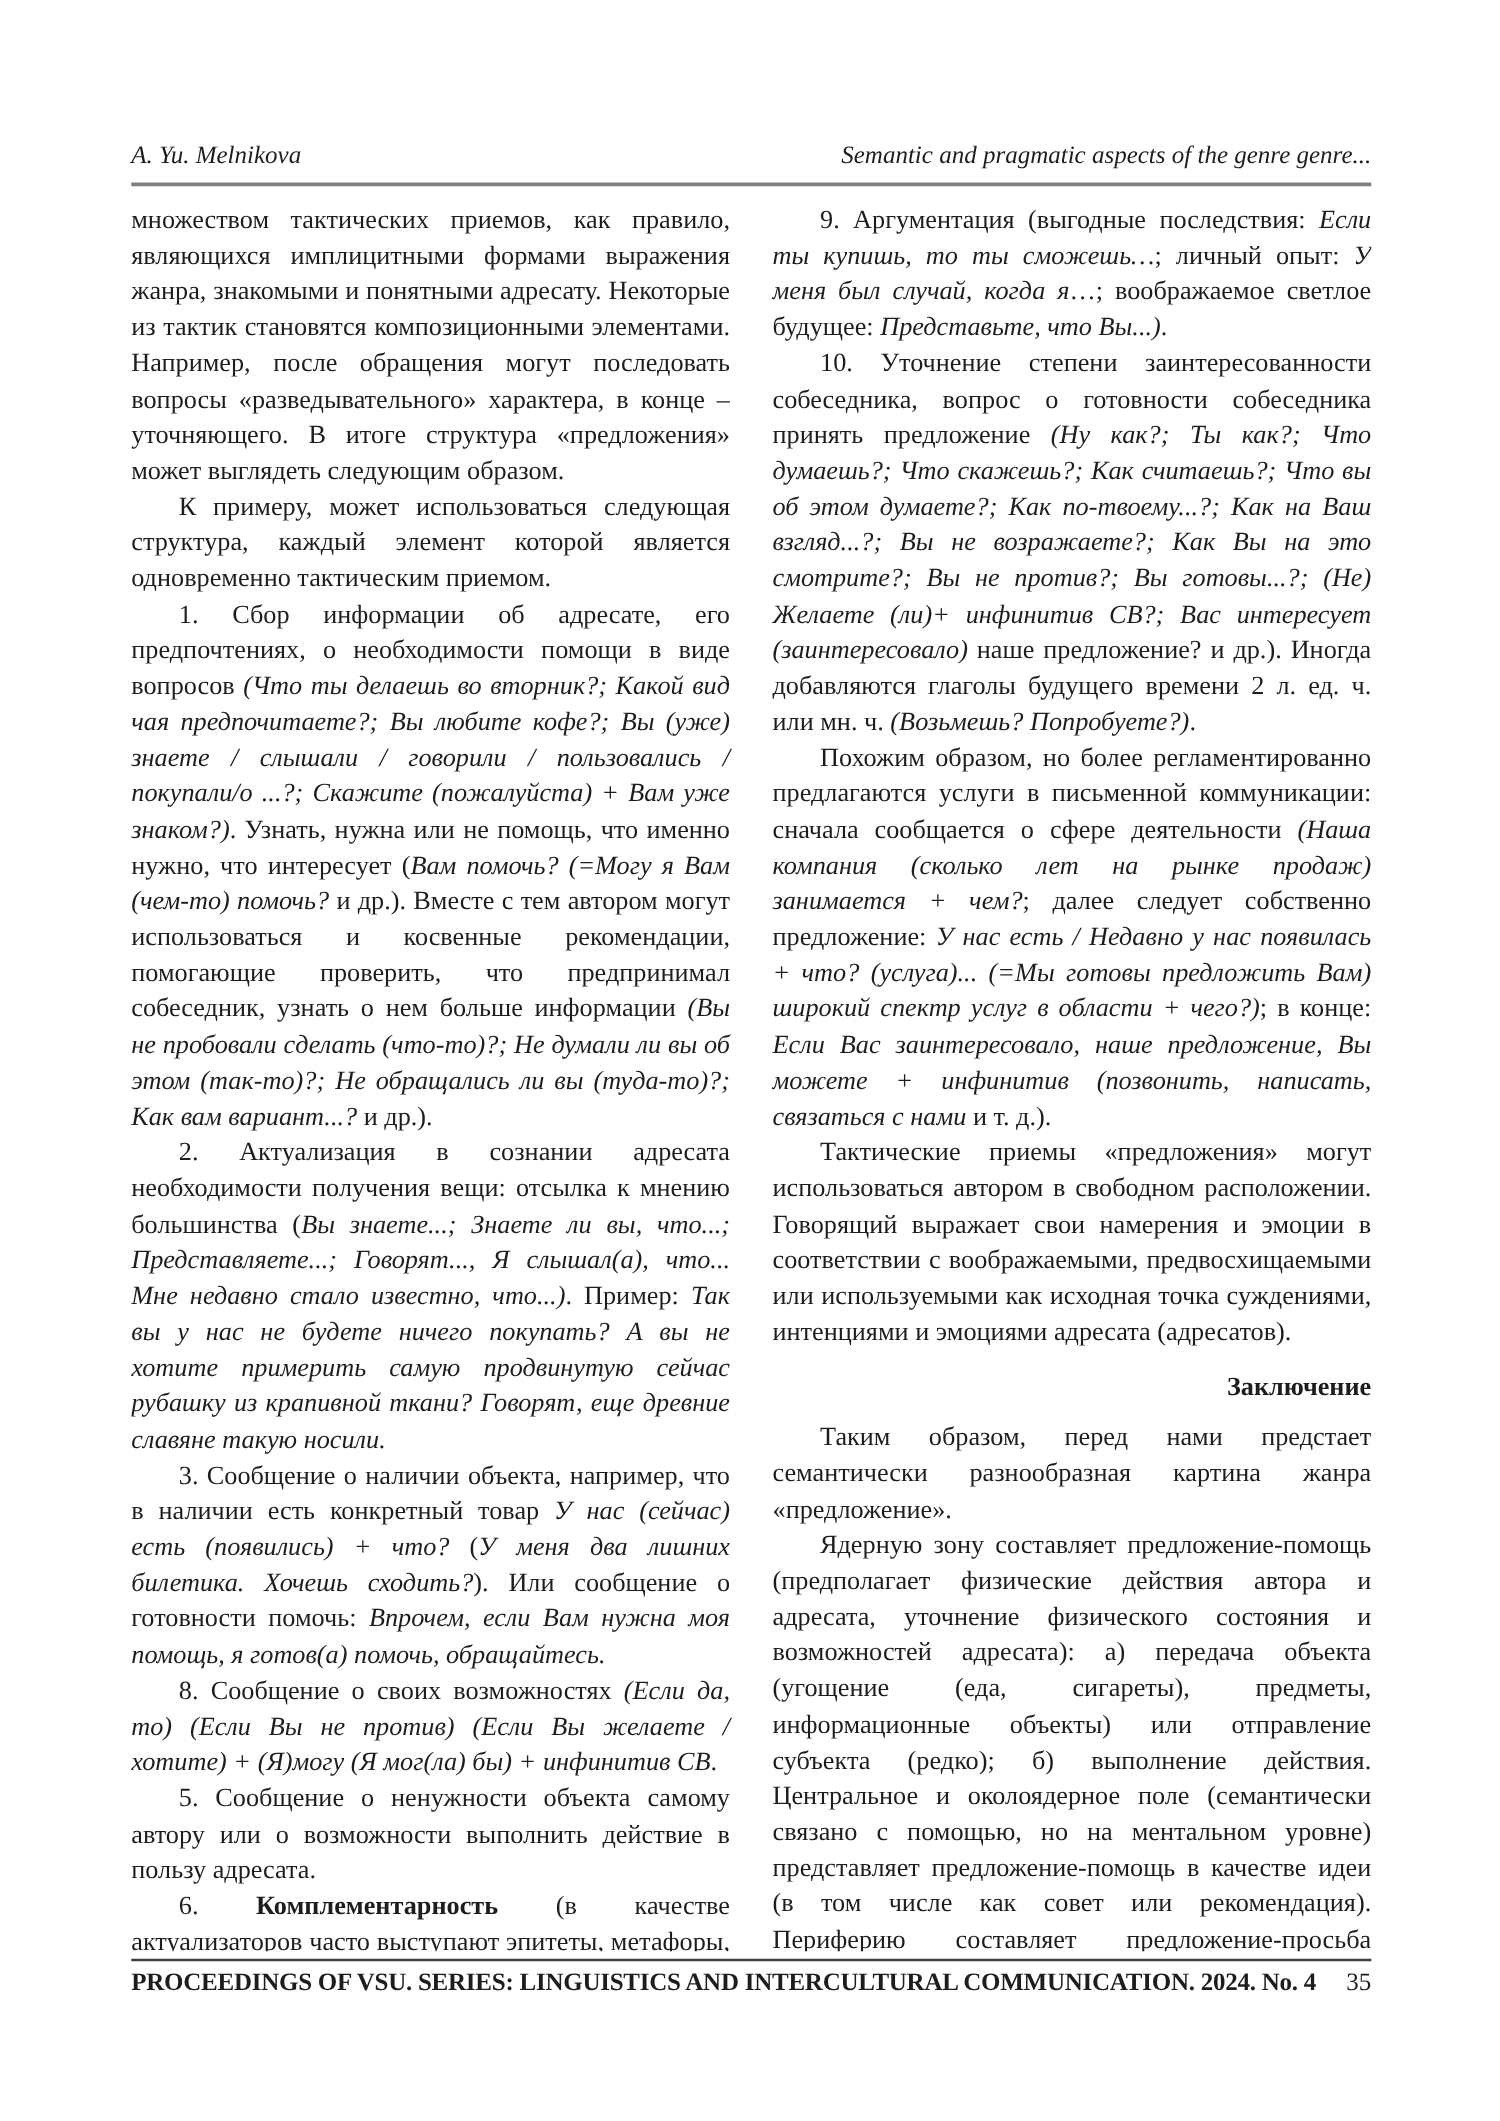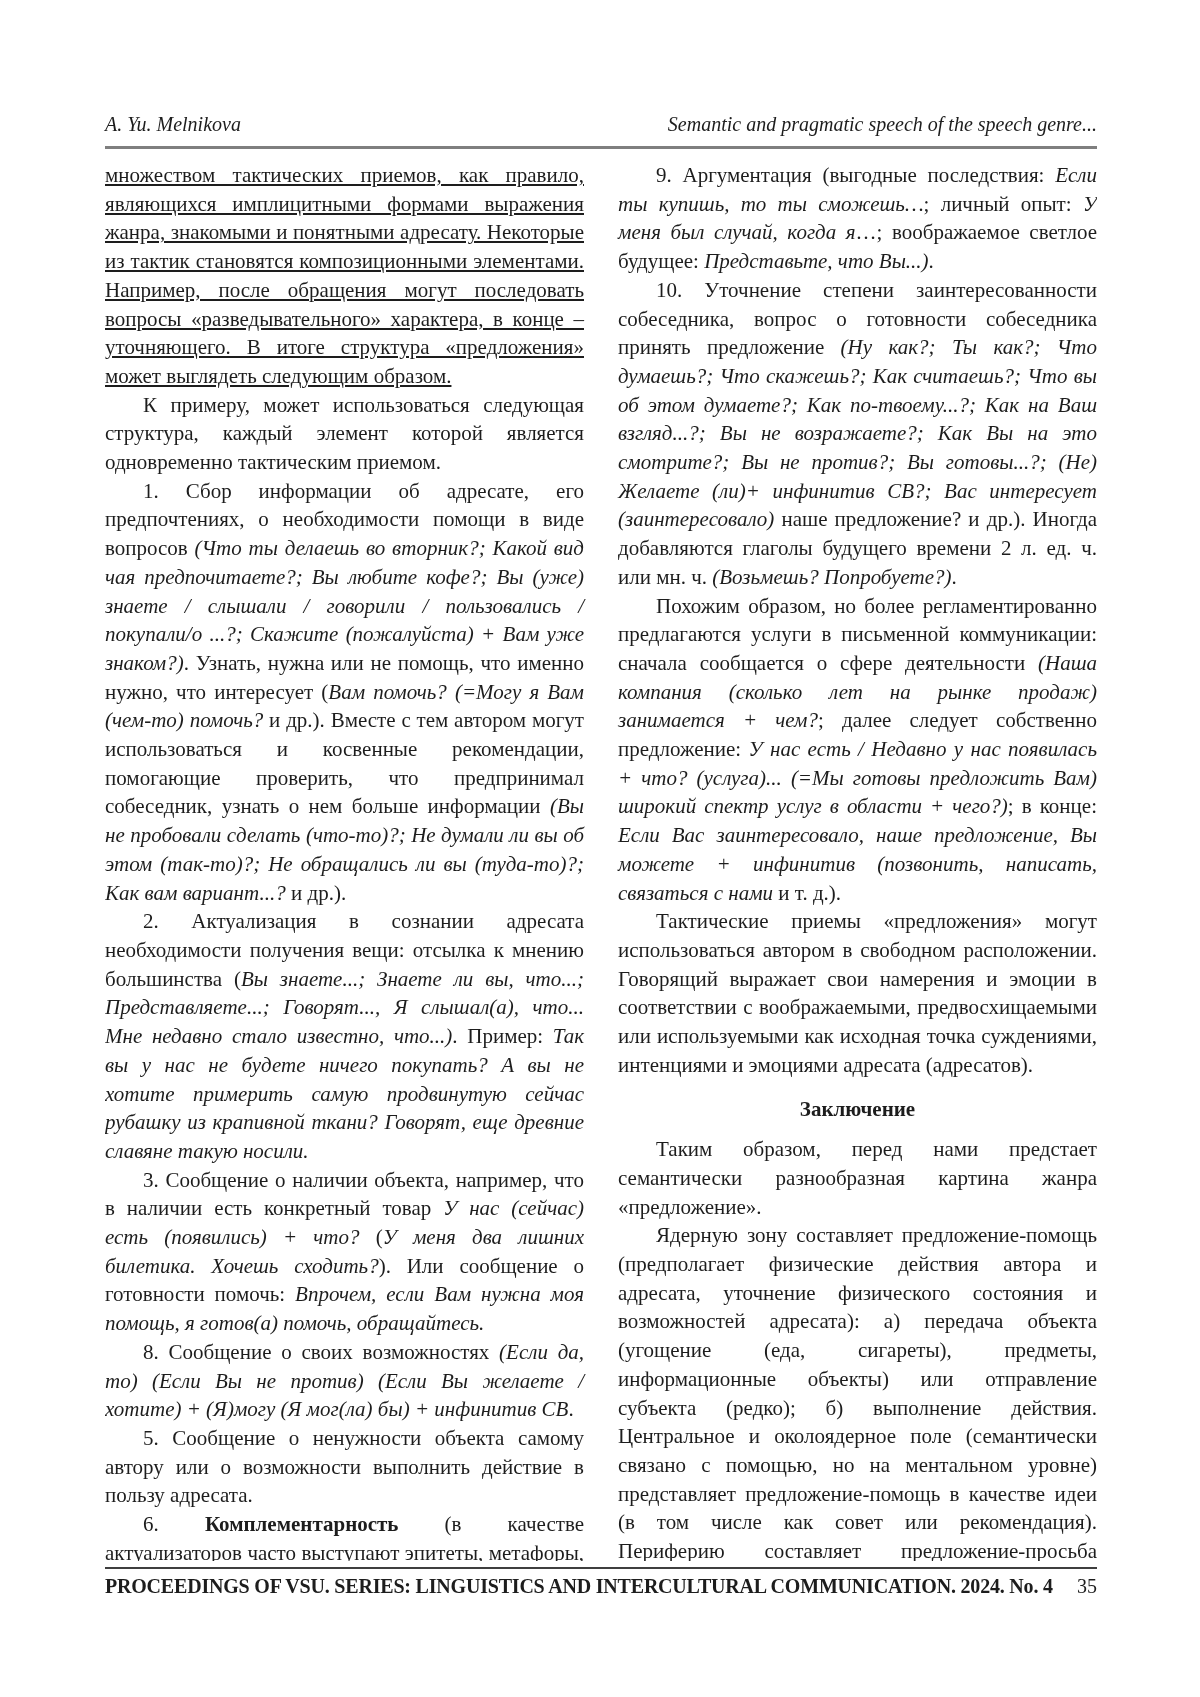--- a/index.html
+++ b/index.html
@@ -27,41 +27,41 @@
     position:absolute;left:105px;top:161px;width:992px;height:1400px;
     display:flex;gap:34px;overflow:hidden;
   }
   .col{
     width:479px;flex:0 0 479px;
     text-align:justify;
     font-size:21px;line-height:28.7px;
     hyphens:manual;
   }
   .col p{margin:0;padding:0;text-indent:38px;}
-  .col p.noindent{text-indent:0;text-decoration:underline;}
-  .col p.heading{text-align:center;font-weight:bold;text-indent:0;margin:15px 0 12px 0;}
+  .col p.noindent{text-indent:0;}
+  .col p.heading{text-align:right;font-weight:bold;text-indent:0;margin:15px 0 12px 0;}
   .it{font-style:italic;}
   .bd{font-weight:bold;}
   .footer-rule{position:absolute;left:105px;top:1567px;width:992px;height:2px;background:var(--footer-rule);}
   .footer{
     position:absolute;left:105px;top:1573px;width:992px;
     display:flex;justify-content:space-between;align-items:baseline;
     font-size:20px;line-height:26px;
     font-stretch:condensed;
   }
   .footer .journal{letter-spacing:-0.2px;font-weight:bold;}
 </style>
 </head>
 <body>
 
 <div class="page">
 
   <div class="running-head">
     <span>A. Yu. Melnikova</span>
-    <span>Semantic and pragmatic speech of the speech genre...</span>
+    <span>Semantic and pragmatic aspects of the genre genre...</span>
   </div>
 
   <div class="header-rule"></div>
 
   <div class="body-area">
     <div class="col">
         <p class="noindent"><span>множеством тактических приемов, как правило, являющихся имплицитными формами выражения жанра, знакомыми и понятными адресату. Некоторые из тактик становятся композиционными элементами. Например, после обращения могут последовать вопросы «разведывательного» характера, в конце – уточняющего. В итоге структура «предложения» может выглядеть следующим образом.</span></p>
         <p class=""><span>К примеру, может использоваться следующая структура, каждый элемент которой является одновременно тактическим приемом.</span></p>
         <p class=""><span>1. Сбор информации об адресате, его предпочтениях, о необходимости помощи в виде вопросов </span><span class="it">(Что ты делаешь во вторник?; Какой вид чая предпочитаете?; Вы любите кофе?; Вы (уже) знаете / слышали / говорили / пользовались / покупали/о ...?; Скажите (пожалуйста) + Вам уже знаком?)</span><span>. Узнать, нужна или не помощь, что именно нужно, что интересует (</span><span class="it">Вам помочь? (=Могу я Вам (чем-то) помочь?</span><span> и др.). Вместе с тем автором могут использоваться и косвенные рекомендации, помогающие проверить, что предпринимал собеседник, узнать о нем больше информации </span><span class="it">(Вы не пробовали сделать (что-то)?; Не думали ли вы об этом (так-то)?; Не обращались ли вы (туда-то)?; Как вам вариант...?</span><span> и др.).</span></p>
         <p class=""><span>2. Актуализация в сознании адресата необходимости получения вещи: отсылка к мнению большинства (</span><span class="it">Вы знаете...; Знаете ли вы, что...; Представляете...; Говорят..., Я слышал(а), что... Мне недавно стало известно, что...)</span><span>. Пример: </span><span class="it">Так вы у нас не будете ничего покупать? А вы не хотите примерить самую продвинутую сейчас рубашку из крапивной ткани? Говорят, еще древние славяне такую носили.</span></p>

